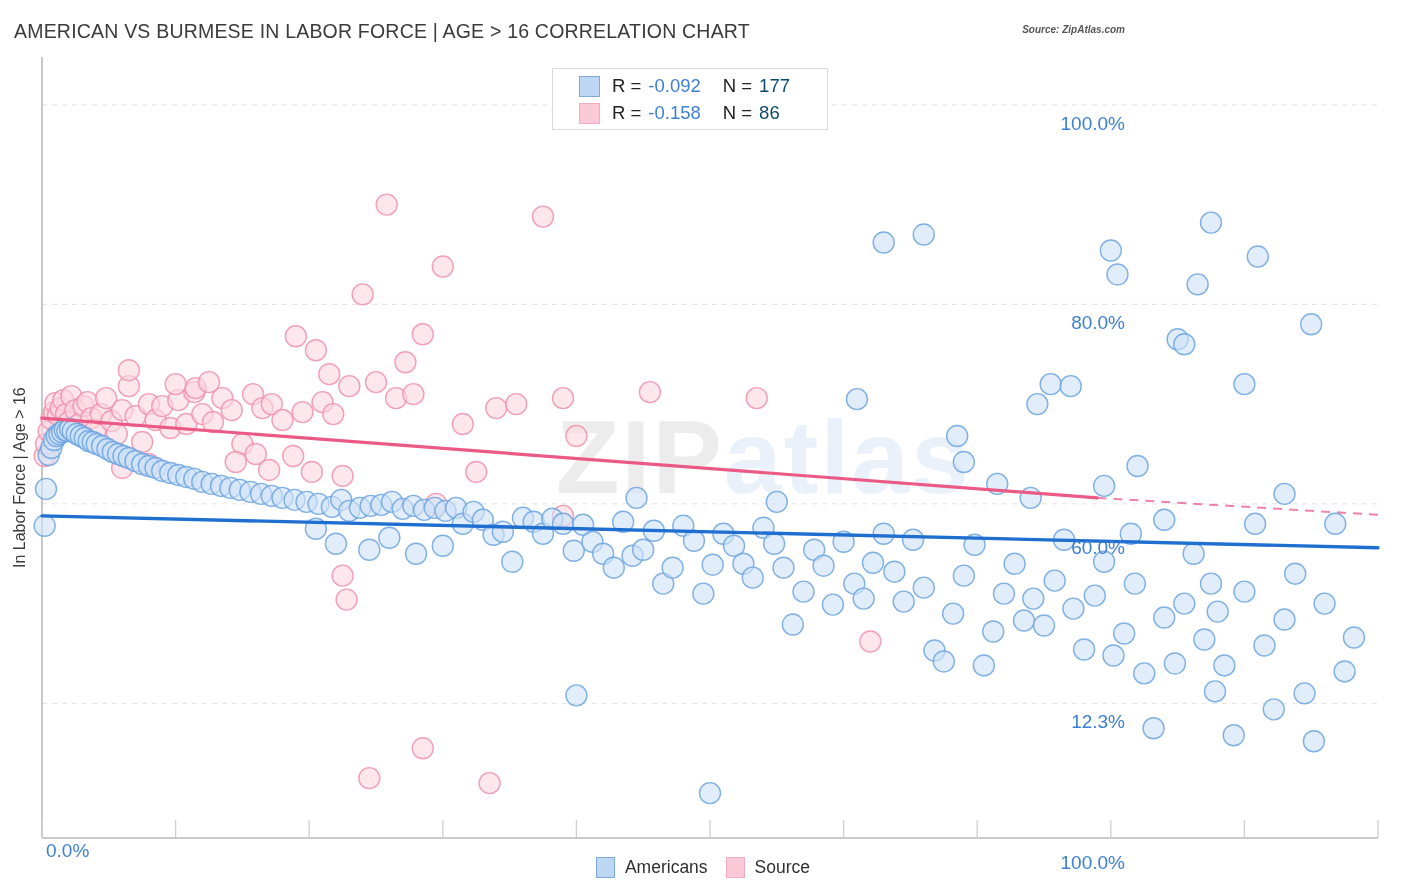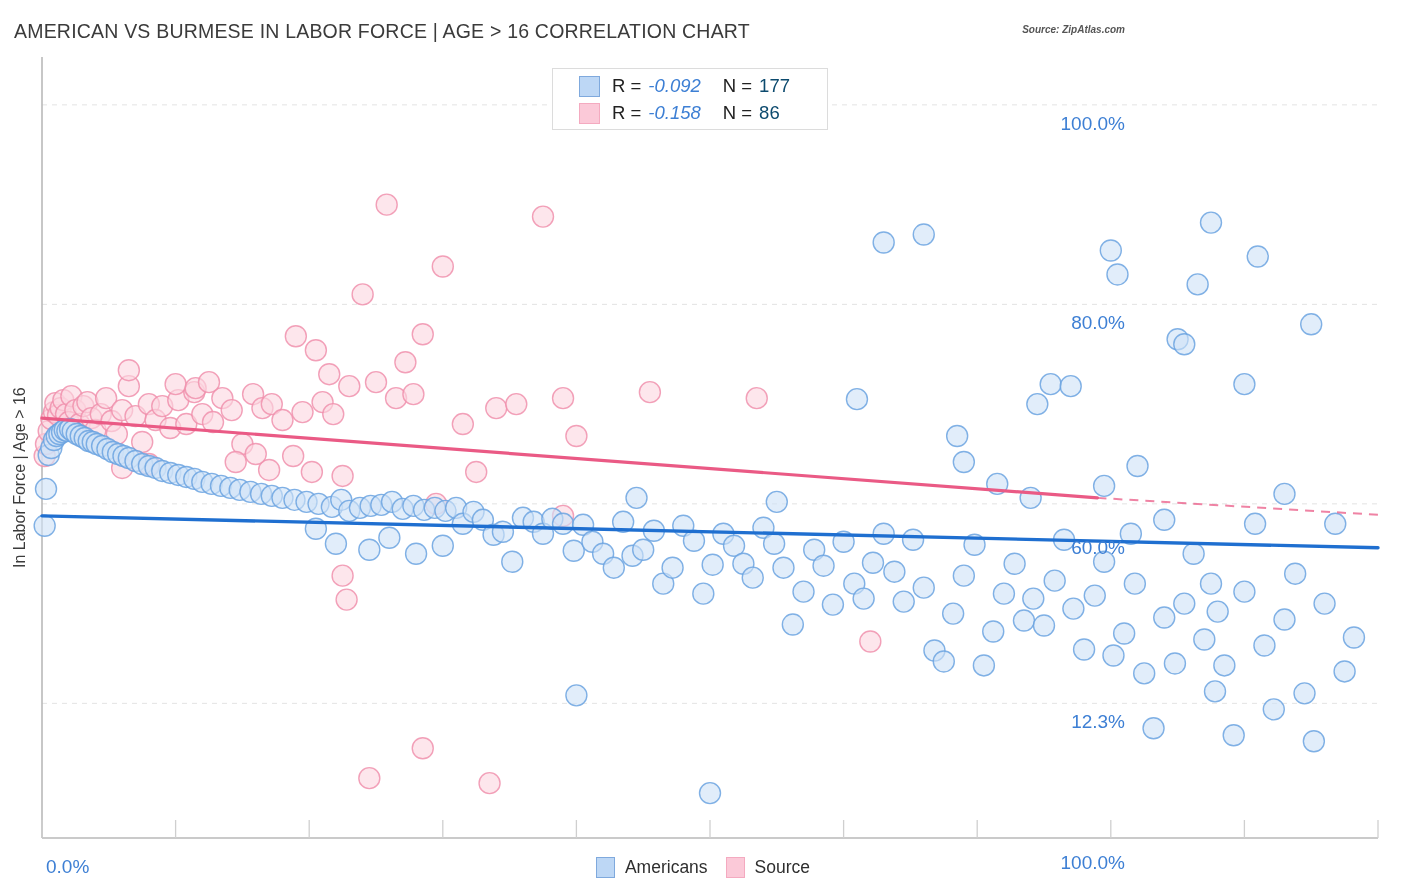--- a/index.html
+++ b/index.html
@@ -56,21 +56,21 @@
     left: 0;
     top: 0;
   }
   .axis-label {
     position: absolute;
     font-size: 19px;
     color: #3d7fd4;
     white-space: nowrap;
   }
   .y-tick-label { right: 14px; }
-  .x-left-label { left: 46px; bottom: 14px; }
+  .x-left-label { left: 46px; bottom: 30px; }
   .x-right-label { right: 14px; bottom: 18px; }
 
   .legend-box {
     position: absolute;
     left: 552px;
     top: 68px;
     width: 276px;
     height: 62px;
     background: #ffffff;
     border: 1px solid #dcdcdc;
@@ -90,21 +90,21 @@
   .legend-row.r2 { top: 32px; }
   .legend-swatch {
     width: 21px;
     height: 21px;
     box-sizing: border-box;
     margin-right: 12px;
   }
   .legend-swatch.blue { background: #bdd7f5; border: 1px solid #7fa9dd; }
   .legend-swatch.pink { background: #fbc9d8; border: 1px solid #f4aac0; }
   .legend-r-label { color: #222222; }
-  .legend-val { color: #3d7fd4; margin-left: 7px; font-style: italic; }
+  .legend-val { color: #3d7fd4; margin-left: 7px; }
   .legend-n-label { color: #222222; margin-left: 22px; }
   .legend-n-val { color: #0c4a6e; margin-left: 7px; }
 
   .bottom-legend {
     position: absolute;
     left: 0;
     bottom: 14px;
     width: 1406px;
     display: flex;
     justify-content: center;
@@ -146,20 +146,21 @@
 </head>
 <body>
 
 <div id="chart-root">
 
   <div class="chart-title">AMERICAN VS BURMESE IN LABOR FORCE | AGE &gt; 16 CORRELATION CHART</div>
   <div class="chart-source">Source: ZipAtlas.com</div>
 
   <div class="y-axis-title">In Labor Force | Age &gt; 16</div>
 
+  <div class="watermark"><span class="zip">ZIP</span><span>atlas</span></div>
 
   <svg class="plot" id="plot-svg" width="1406" height="892">
       <line x1="42" x2="1378" y1="703.3461538461538" y2="703.3461538461538" stroke="#e3e3e3" stroke-width="1" stroke-dasharray="5 5"></line>
       <line x1="42" x2="1378" y1="503.85897435897436" y2="503.85897435897436" stroke="#e3e3e3" stroke-width="1" stroke-dasharray="5 5"></line>
       <line x1="42" x2="1378" y1="304.3717948717949" y2="304.3717948717949" stroke="#e3e3e3" stroke-width="1" stroke-dasharray="5 5"></line>
       <line x1="42" x2="1378" y1="104.88461538461536" y2="104.88461538461536" stroke="#e3e3e3" stroke-width="1" stroke-dasharray="5 5"></line>
       <line x1="42" x2="42" y1="57" y2="838" stroke="#b9b9b9" stroke-width="1.6"></line>
       <line x1="42" x2="1378" y1="838" y2="838" stroke="#b9b9b9" stroke-width="1.6"></line>
       <line x1="42" x2="42" y1="838" y2="820" stroke="#cfcfcf" stroke-width="1.3"></line>
       <line x1="175.6" x2="175.6" y1="838" y2="820" stroke="#cfcfcf" stroke-width="1.3"></line>

